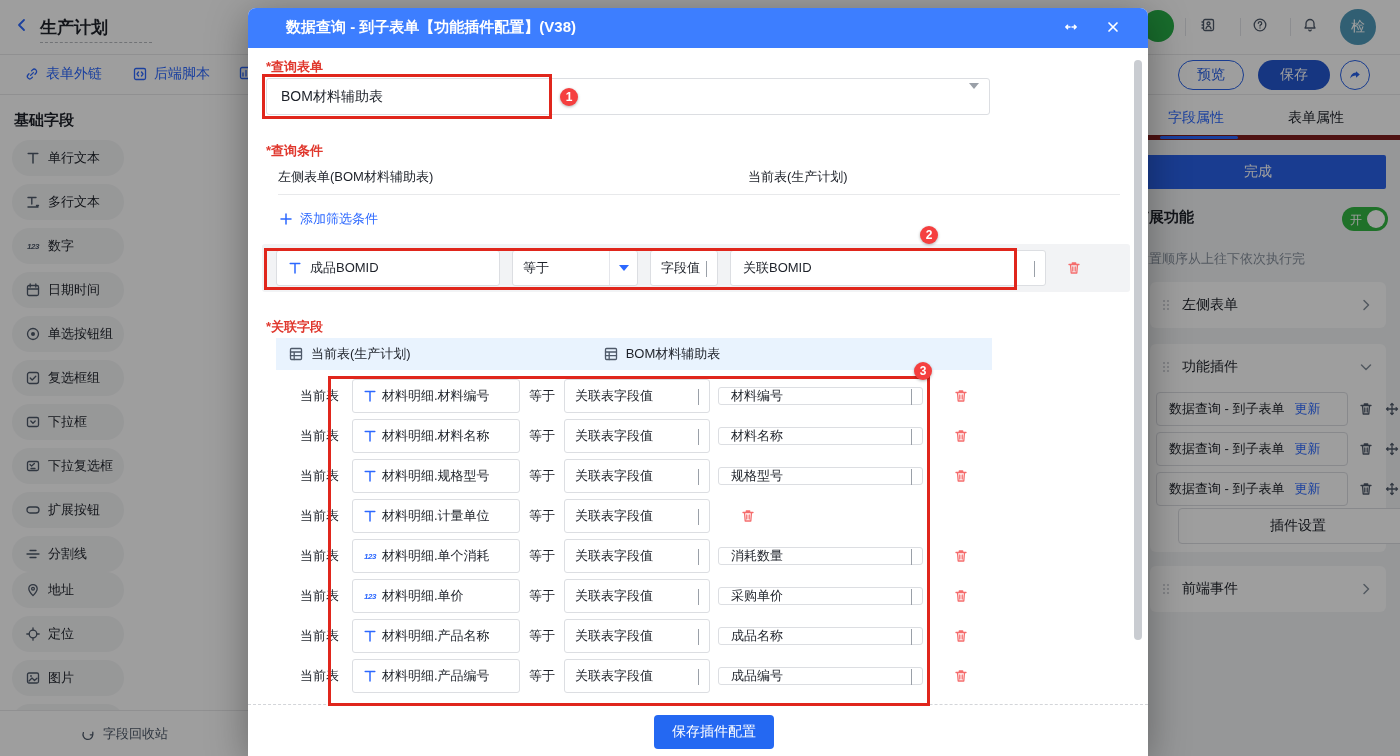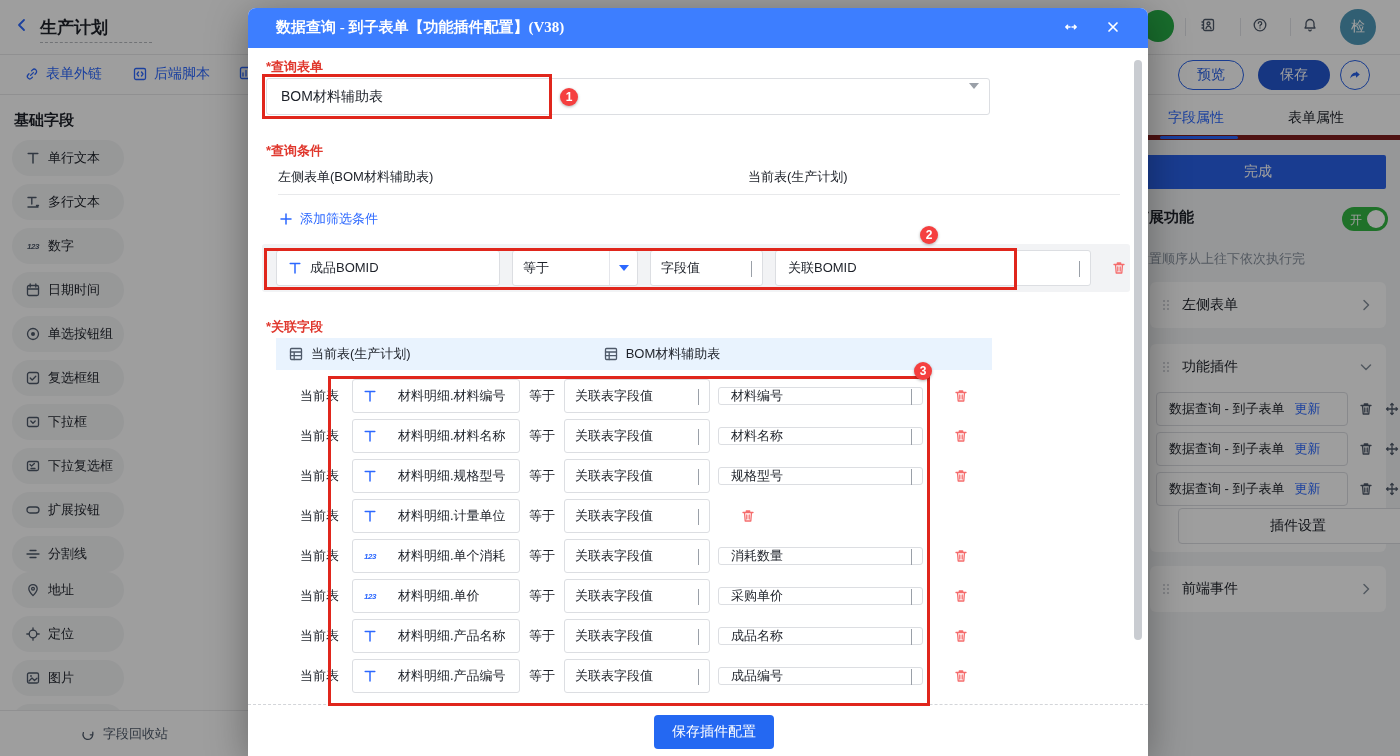--- a/index.html
+++ b/index.html
@@ -69,47 +69,47 @@
   .btn-plugset{position:absolute;left:28px;top:164px;width:240px;height:36px;border:1px solid #dcdee2;border-radius:4px;background:#fff;
     display:flex;align-items:center;justify-content:center;font-size:14px;}
 
   
   .dim{position:absolute;left:0;top:0;width:1400px;height:756px;background:rgba(0,0,0,.38);z-index:5;}
 
   
   .modal{position:absolute;left:248px;top:8px;width:900px;height:748px;background:#fff;border-radius:8px 8px 0 0;z-index:10;
     box-shadow:0 8px 40px rgba(0,0,0,.35);}
   .m-head{position:absolute;left:0;top:0;width:900px;height:40px;background:#3d7eff;border-radius:8px 8px 0 0;color:#fff;}
-  .m-title{position:absolute;left:28px;top:10px;font-size:15px;font-weight:bold;font-family:Liberation Serif, serif;}
+  .m-title{position:absolute;left:38px;top:10px;font-size:15px;font-weight:bold;}
   .m-ic{position:absolute;top:11px;color:#fff;}
   .req-label{position:absolute;font-size:13px;font-weight:bold;color:#e0382e;}
   .sel{border:1px solid #dcdee2;border-radius:3px;background:#fff;display:flex;align-items:center;}
   .sel .cap{margin-left:auto;color:#86909c;margin-right:10px;}
   .chev-css{width:9px;height:9px;border-right:1.5px solid #9aa0a8;border-bottom:1.5px solid #9aa0a8;transform:rotate(45deg) translate(-2px,-2px);}
   .sel1{position:absolute;left:18px;top:70px;width:724px;height:37px;padding-left:14px;font-size:14px;}
   .qc-head{position:absolute;top:160px;font-size:13px;}
   .qc-div{position:absolute;left:30px;top:186px;width:842px;border-top:1px solid #e8e9eb;}
   .add-filter{position:absolute;left:30px;top:202px;display:flex;align-items:center;gap:6px;color:#2c68ff;font-size:13px;}
   .f-strip{position:absolute;left:14px;top:236px;width:868px;height:48px;background:#f2f3f5;border-radius:3px;
     display:flex;align-items:center;padding-left:14px;}
   .f-field{width:224px;height:36px;padding-left:10px;gap:7px;font-size:13px;}
   .f-field i{color:#2c68ff;}
   .f-op{width:126px;height:36px;margin-left:12px;font-size:13px;padding-left:10px;}
   .f-op .capbox{margin-left:auto;width:28px;height:34px;border-left:1px solid #e5e6eb;display:flex;align-items:center;justify-content:center;}
   .tri-dn{width:0;height:0;border-left:5px solid transparent;border-right:5px solid transparent;border-top:6px solid #2c68ff;}
-  .f-type{width:113px;height:36px;margin-left:12px;font-size:13px;padding-left:10px;}
+  .f-type{width:68px;height:36px;margin-left:12px;font-size:13px;padding-left:10px;}
   .f-val{width:316px;height:36px;margin-left:12px;font-size:13px;padding-left:12px;}
   .trash{color:#f56c6c;margin-left:20px;}
   .trash svg{width:17px;height:17px;}
   .rf-headbar{position:absolute;left:28px;top:330px;width:716px;height:32px;background:#e9f3fe;display:flex;align-items:center;font-size:13px;}
   .rf-headbar i{color:#4e5969;}
   .rf-rows{position:absolute;left:0;top:368px;width:900px;}
   .rf-row{display:flex;align-items:center;height:40px;padding-left:52px;font-size:13px;}
   .rf-prefix{width:44px;}
-  .rf-field{width:168px;height:34px;margin-left:8px;padding-left:9px;gap:20px;font-size:13px;}
+  .rf-field{width:168px;height:34px;margin-left:8px;padding-left:9px;gap:4px;font-size:13px;}
   .rf-field i{color:#2c68ff;}
   .rf-op{margin-left:8px;width:28px;text-align:center;}
   .rf-map{margin-left:8px;width:146px;height:34px;padding-left:10px;font-size:13px;}
   .rf-val{margin-left:8px;width:205px;height:18px;padding-left:12px;font-size:13px;}
   .rf-row .trash{margin-left:30px;}
   .m-foot{position:absolute;left:0;top:696px;width:900px;height:52px;border-top:1px dashed #d3d5d9;background:#fff;}
   .btn-saveplug{position:absolute;left:390px;top:10px;width:120px;height:34px;background:#2468f2;color:#fff;border-radius:4px;
     font-size:14px;display:flex;align-items:center;justify-content:center;margin-left:16px;}
   .m-scroll{position:absolute;left:886px;top:52px;width:8px;height:580px;border-radius:4px;background:#c9ccd1;}
 

